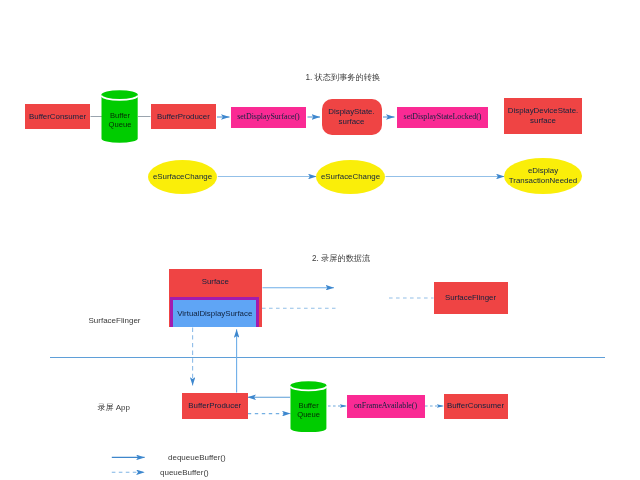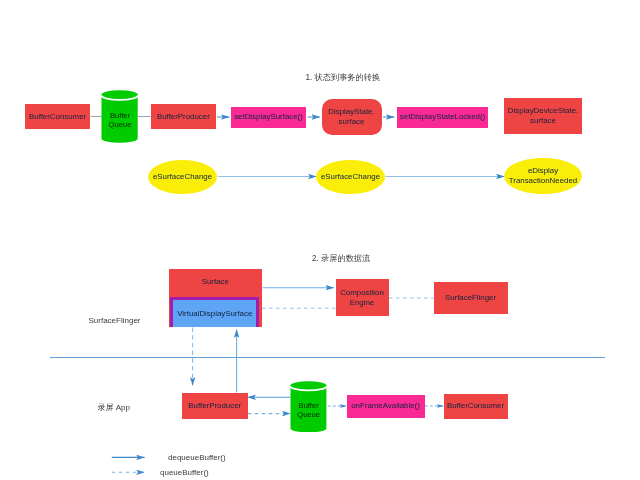--- a/index.html
+++ b/index.html
@@ -5,21 +5,21 @@
 <style>
   html,body{margin:0;padding:0;}
   body{width:640px;height:480px;background:#ffffff;position:relative;overflow:hidden;
        font-family:"Liberation Sans",sans-serif;-webkit-font-smoothing:antialiased;}
   #stage{position:absolute;left:0;top:0;width:640px;height:480px;margin-top:39px;}
 
   .node{position:absolute;box-sizing:border-box;display:flex;align-items:center;
         justify-content:center;text-align:center;color:#10233f;line-height:1.22;
         font-size:7.9px;letter-spacing:-.01px;z-index:5;}
   .rect{background:#ef4444;}
-  .pill{background:#FA2A94;border-radius:0;}
+  .pill{background:#FA2A94;border-radius:0;font-family:Liberation Serif, serif;}
   .ell{background:#FAEE09;border-radius:50%;}
 
   .lbl{position:absolute;color:#3a3a3a;white-space:nowrap;font-size:8px;z-index:6;}
   .ttl{position:absolute;color:#3c3c3c;white-space:nowrap;font-size:8.2px;z-index:6;}
   .wm{position:absolute;color:#e2e2e2;white-space:nowrap;z-index:7;}
 
   svg.layer{position:absolute;left:0;top:0;width:640px;height:480px;overflow:visible;z-index:3;}
 
   .cyl{position:absolute;z-index:5;}
   .cyl svg{position:absolute;left:0;top:0;width:100%;height:100%;}
@@ -142,25 +142,20 @@
     <span>Surface</span>
   </div>
 
   <div class="node" style="left:170.4px;top:257.8px;width:88.2px;height:30.4px;background:#a21caf;
               padding:3.1px 2.3px 0 2.9px;">
     <div style="width:100%;height:100%;background:#5FA5F5;display:flex;align-items:center;justify-content:center;">
       <span>VirtualDisplaySurface</span>
     </div>
   </div>
 
-  <div class="node rect" style="left:335.5px;top:240px;width:53px;height:37px;">
-    <span>
-      <span>Composition</span><br><span>Engine</span>
-    </span>
-  </div>
 
   <div class="node rect" style="left:433.5px;top:242.5px;width:74px;height:32px;">
     <span>SurfaceFlinger</span>
   </div>
 
   <div class="node rect" style="left:182px;top:353.5px;width:65.5px;height:26px;">
     <span>BufferProducer</span>
   </div>
 
   <div class="cyl" style="left:290.2px;top:341.5px;width:36.9px;height:51.4px;">

